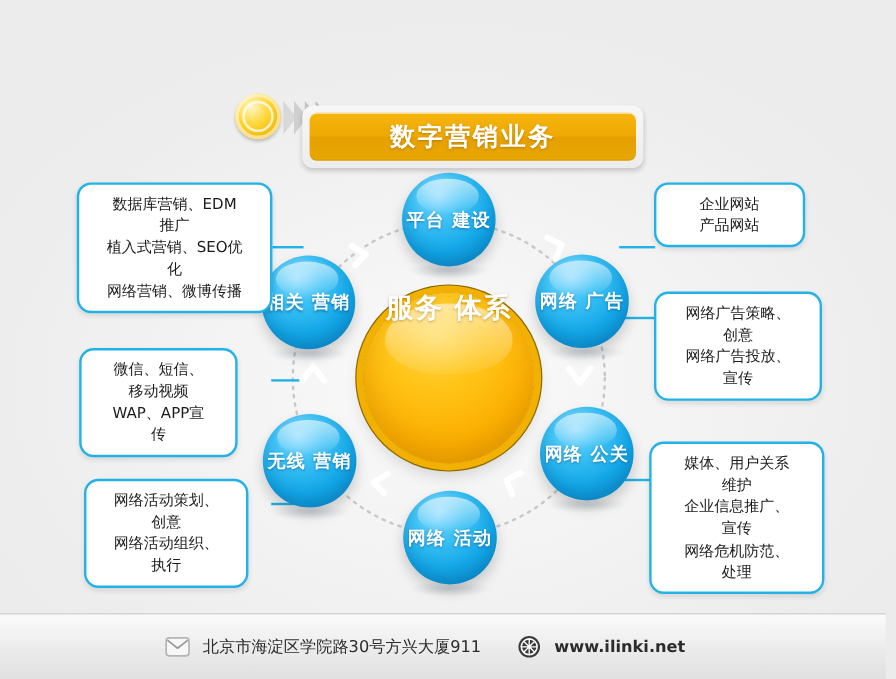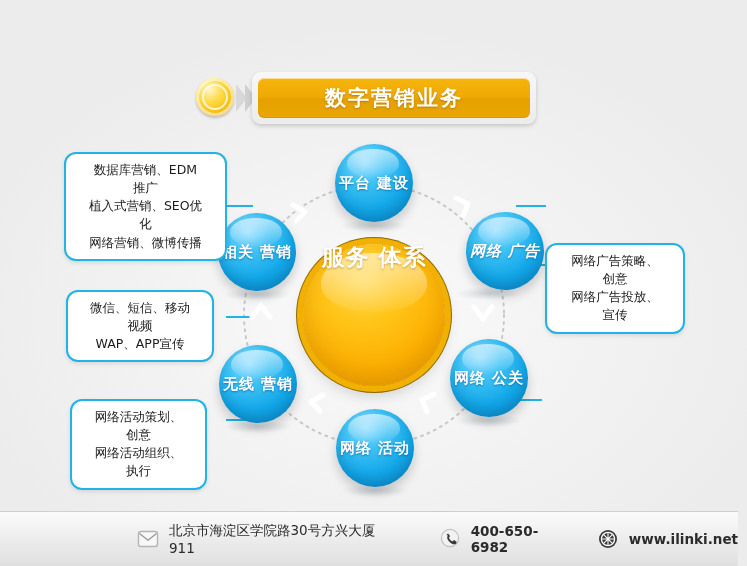--- a/index.html
+++ b/index.html
@@ -67,21 +67,21 @@
     border-left: 11px solid #c9c9c9;
   }
   .chev.c1 { left: 0px;  border-left-color: #d8d8d8; }
   .chev.c2 { left: 9px;  border-left-color: #cfcfcf; }
   .chev.c3 { left: 18px; border-left-color: #c4c4c4; }
   .chev.c4 { left: 27px; border-left-color: #bcbcbc; }
 
   .banner-plate {
     position: absolute;
     left: 56px;
-    top: 0px;
+    top: 16px;
     width: 284px;
     height: 52px;
     border-radius: 9px;
     background: linear-gradient(180deg, #f7f7f7 0%, #ececec 100%);
     box-shadow: 0 2px 4px rgba(0,0,0,0.18);
   }
   .banner-inner {
     position: absolute;
     left: 6px; top: 6px;
     right: 6px; bottom: 6px;
@@ -174,21 +174,21 @@
     position: absolute;
     width: 66px;
     height: 13px;
     border-radius: 50%;
     background: radial-gradient(ellipse at center, rgba(120,140,155,0.28) 0%, rgba(120,140,155,0) 72%);
     z-index: 1;
   }
 
   
   .n-platform  { left: 335px; top: 144px; }
-  .n-ad        { left: 466px; top: 212px; font-style: italic; }
+  .n-ad        { left: 446px; top: 212px; }
   .n-pr        { left: 450px; top: 339px; }
   .n-activity  { left: 336px; top: 409px; }
   .n-wireless  { left: 219px; top: 345px; }
   .n-related   { left: 218px; top: 213px; }
 
   .s-platform  { left: 341px; top: 219px; }
   .s-ad        { left: 455px; top: 287px; }
   .s-pr        { left: 456px; top: 414px; }
   .s-activity  { left: 342px; top: 484px; }
   .s-wireless  { left: 225px; top: 420px; }
@@ -207,21 +207,21 @@
     padding: 7px 22px;
     text-align: center;
     white-space: pre-line;
     z-index: 6;
     box-sizing: border-box;
   }
   .c-related  { left: 64px;  top: 152px; width: 163px; }
   .c-site     { left: 545px; top: 152px; width: 126px; }
   .c-ad       { left: 545px; top: 243px; width: 140px; }
   .c-pr       { left: 541px; top: 368px; width: 146px; }
-  .c-wireless { left: 66px;  top: 290px; width: 148px; }
+  .c-wireless { left: 66px;  top: 290px; width: 132px; }
   .c-activity { left: 70px;  top: 399px; width: 137px; }
 
   
   .lead {
     position: absolute;
     background: #22b2e6;
     z-index: 2;
   }
   .lead.h { height: 2px; }
 
@@ -367,44 +367,42 @@
   <div class="lead h" style="left:227px; top:205px; width:26px;"></div>
   <div class="lead h" style="left:516px; top:205px; width:30px;"></div>
   <div class="lead h" style="left:517px; top:264px; width:29px;"></div>
   <div class="lead h" style="left:518px; top:399px; width:24px;"></div>
   <div class="lead h" style="left:226px; top:316px; width:24px;"></div>
   <div class="lead h" style="left:226px; top:419px; width:22px;"></div>
 
   <div class="callout c-related">数据库营销、EDM推广
 植入式营销、SEO优化
 网络营销、微博传播</div>
+  <div class="callout c-site">企业网站
+产品网站</div>
   <div class="callout c-ad">网络广告策略、创意
 网络广告投放、宣传</div>
+  <div class="callout c-pr">媒体、用户关系维护
+企业信息推广、宣传
+网络危机防范、处理</div>
   <div class="callout c-wireless">微信、短信、移动视频
 WAP、APP宣传</div>
   <div class="callout c-activity">网络活动策划、创意
 网络活动组织、执行</div>
 
   <div class="footer">
 
     <div class="footer-item addr">
       <svg class="ficon" viewBox="0 0 24 24">
         <rect x="2.5" y="4.5" width="19" height="15" rx="2.5" fill="#f7f7f7" stroke="#b5b5b5" stroke-width="1.4"></rect>
         <path d="M3.5 6.5 L12 13.2 L20.5 6.5" fill="none" stroke="#9a9a9a" stroke-width="1.4" stroke-linejoin="round"></path>
       </svg>
       <span class="footer-text">北京市海淀区学院路30号方兴大厦911</span>
     </div>
 
-    <div class="footer-item phone">
-      <svg class="ficon" viewBox="0 0 24 24">
-        <circle cx="12" cy="11" r="8.6" fill="#f2f2f2" stroke="#c0c0c0" stroke-width="1.2"></circle>
-        <path d="M8.6 7.4c.7-.8 1.7-.9 2.2-.2l.9 1.3c.4.6.3 1.1-.2 1.6l-.5.5c-.1.4.5 1.6 1.3 2.4.8.8 2 1.4 2.4 1.3l.5-.5c.5-.5 1-.6 1.6-.2l1.3.9c.7.5.6 1.5-.2 2.2-1.5 1.4-4.1.4-6.3-1.7-2.2-2.2-3.2-4.8-1.8-6.3z" fill="#3a3a3a"></path>
-      </svg>
-      <span class="footer-text bold">400-650-6982</span>
-    </div>
 
     <div class="footer-item web">
       <svg class="ficon" viewBox="0 0 24 24">
         <circle cx="12" cy="12" r="9" fill="#3a3a3a"></circle>
         <circle cx="12" cy="12" r="6.6" fill="none" stroke="#ffffff" stroke-width="1.3"></circle>
         <path d="M12 5.4 L12 18.6 M5.4 12 L18.6 12 M7.4 7.4 L16.6 16.6 M16.6 7.4 L7.4 16.6" stroke="#ffffff" stroke-width="1.1" fill="none"></path>
       </svg>
       <span class="footer-text bold">www.ilinki.net</span>
     </div>
 

